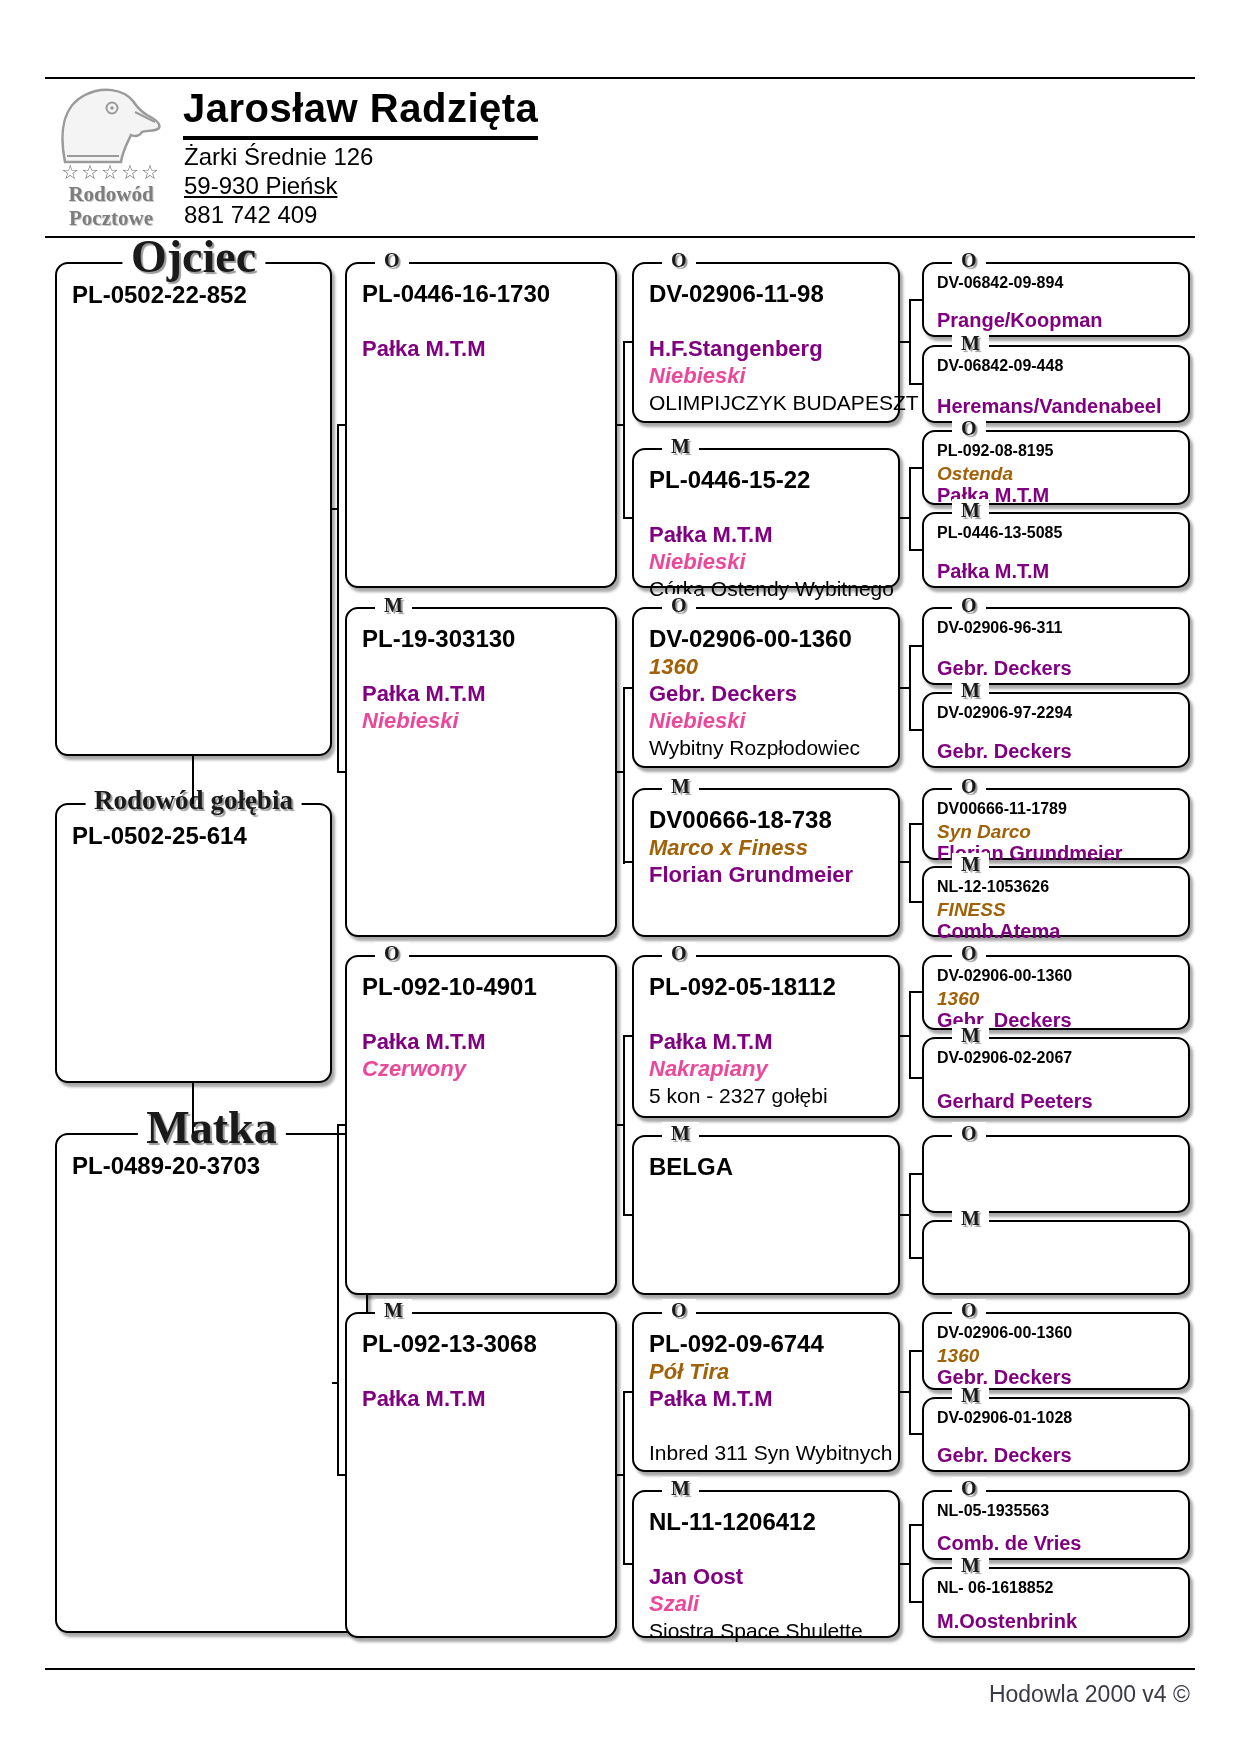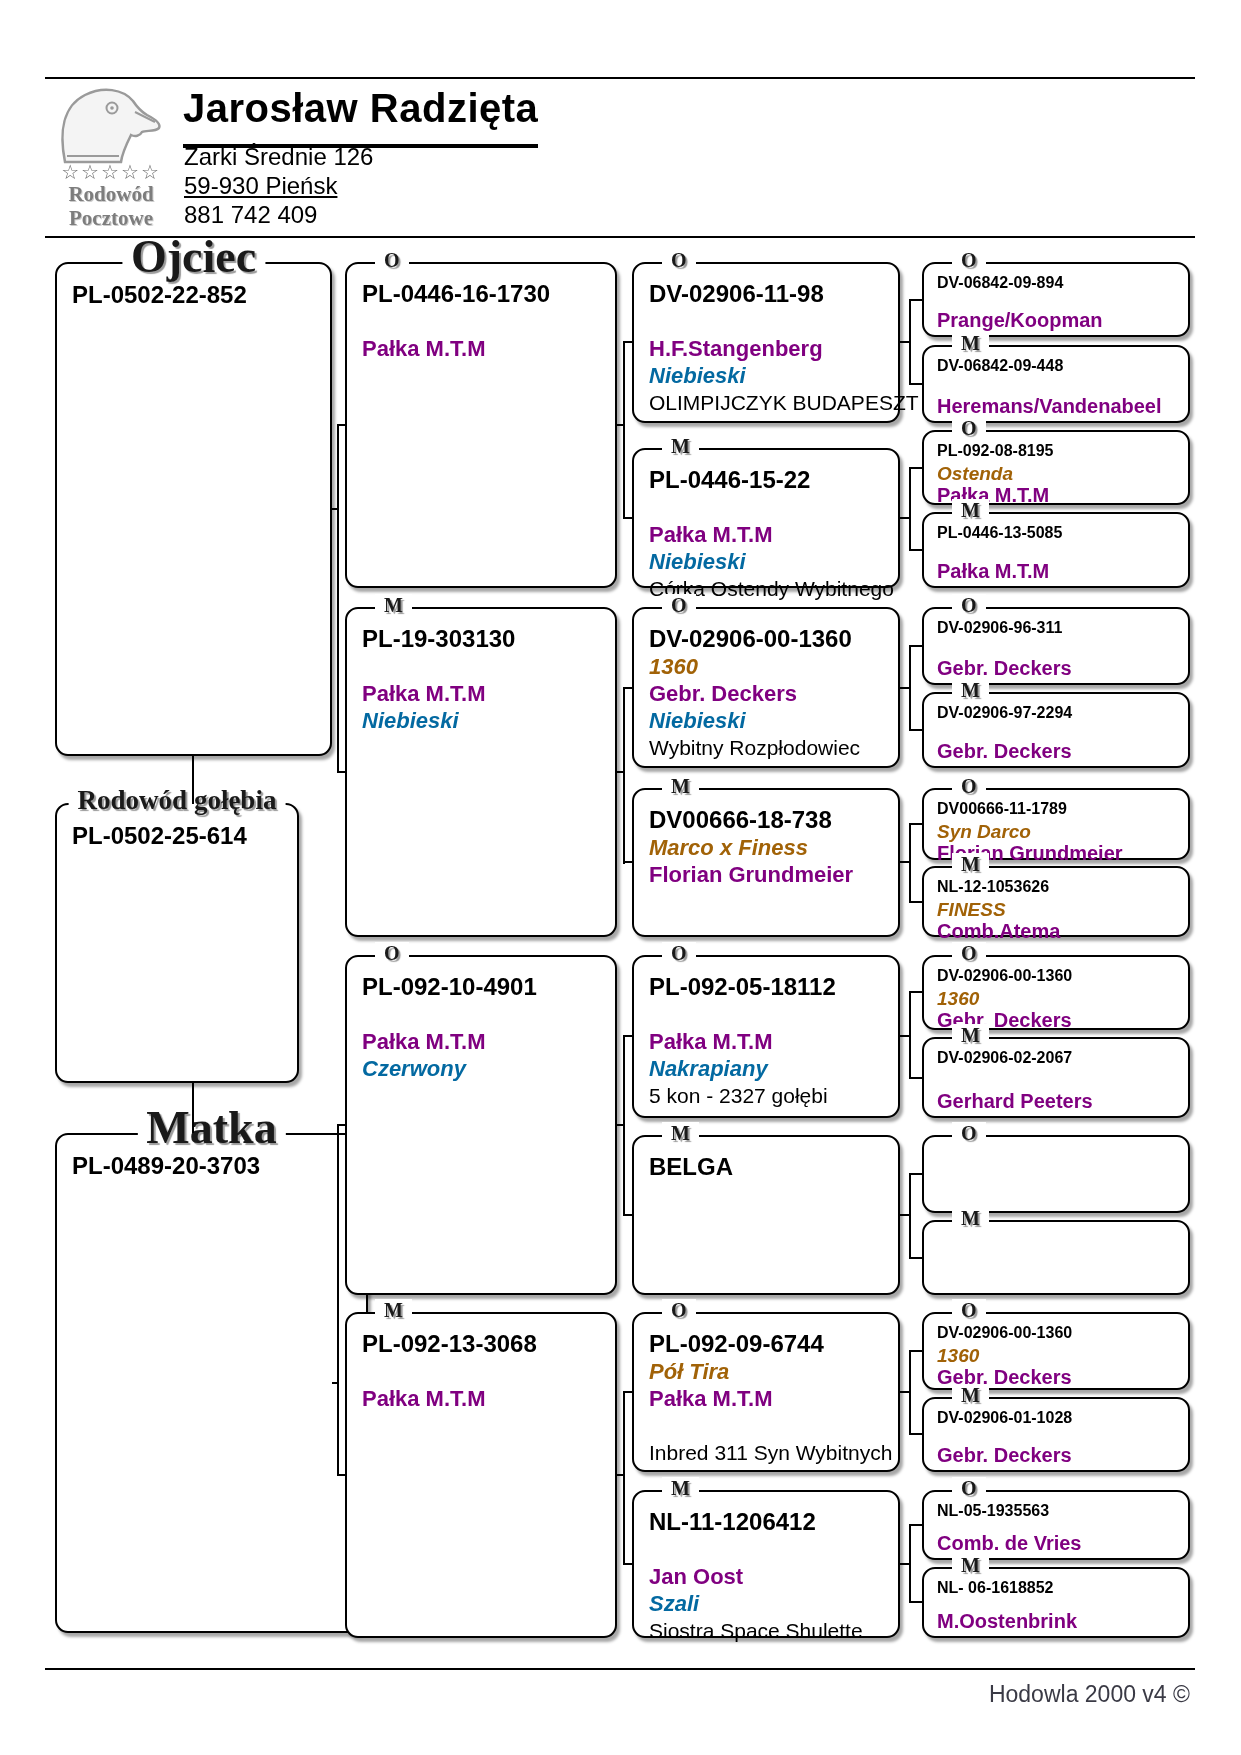--- a/index.html
+++ b/index.html
@@ -1,42 +1,42 @@
 <!DOCTYPE html>
 <html><head>
 <meta charset="utf-8">
 <style>
   html,body{margin:0;padding:0;background:#fff;}
   .page{position:relative;width:1241px;height:1755px;background:#fff;
         font-family:"Liberation Sans",sans-serif;color:#000;overflow:hidden;}
   .rule{position:absolute;background:#000;height:2px;}
   
   .owner-name{position:absolute;left:183px;top:86px;font-size:40px;font-weight:bold;
-        display:inline-block;border-bottom:4px solid #000;padding-bottom:13px;letter-spacing:.5px;}
+        display:inline-block;border-bottom:4px solid #000;padding-bottom:5px;letter-spacing:.5px;}
   .addr{position:absolute;left:184px;font-size:24px;line-height:26px;}
   .logo-stars{position:absolute;left:48px;top:160px;width:126px;text-align:center;
         font-size:20px;letter-spacing:2px;color:#6f6f6f;}
   .logo-cap{position:absolute;left:48px;width:126px;text-align:center;
         font-family:"Liberation Serif",serif;font-weight:bold;font-size:21px;color:#7d7d7d;
         text-shadow:1px 1px 0 #ccc;}
   
   .pbox{position:absolute;background:#fff;border:2px solid #000;border-radius:13px;
         box-shadow:3px 4px 3px rgba(0,0,0,.35);box-sizing:border-box;
         padding:16px 10px 4px 15px;display:flex;flex-direction:column;}
   .frame-label{position:absolute;background:#fff;padding:0 9px;
         font-family:"Liberation Serif",serif;font-weight:bold;color:#1a1a1a;
         text-shadow:2px 2px 1px #999;white-space:nowrap;}
   .frame-label.om{left:28px;top:-15px;font-size:20px;line-height:22px;}
   .frame-label.big{left:50%;transform:translateX(-50%);top:-26px;font-size:46px;line-height:38px;}
   .frame-label.mid{left:50%;transform:translateX(-50%);top:-19px;font-size:27px;line-height:29px;}
   .ring{font-size:24px;font-weight:bold;line-height:28px;white-space:nowrap;}
   .line{font-size:22px;line-height:27px;font-weight:bold;white-space:nowrap;}
   .line.blank{font-weight:normal;}
   .line.breeder{color:#800080;}
-  .line.trait{color:#0369a1;font-style:italic;}
+  .line.trait{color:#ec4899;font-style:italic;}
   .line.nick{color:#a16207;font-style:italic;}
   .line.note{font-weight:normal;font-size:21px;color:#000;}
   .g1c{padding-top:17px;}
   .g4{padding:5px 8px 4px 13px;}
   .g4 .ring{font-size:16px;line-height:27px;}
   .g4 .line{font-size:20px;line-height:22px;}
   .g4 .line.nick{font-size:19px;line-height:20px;}
   .g4 .line.breeder{margin-top:auto;}
   .conn{position:absolute;background:#000;}
   .footer-credit{position:absolute;left:845px;top:1681px;width:345px;text-align:right;
@@ -67,21 +67,21 @@
   <div class="addr" style="top:173px;text-decoration:underline;">59-930 Pieńsk</div>
   <div class="addr" style="top:202px;">881 742 409</div>
 
   <div class="rule" style="left:45px;top:236px;width:1150px;"></div>
 
   <section class="pbox g1c" style="left:55px;top:262px;width:277px;height:494px;">
     <span class="frame-label big">Ojciec</span>
     <div class="ring">PL-0502-22-852</div>
   </section>
 
-  <section class="pbox g1c" style="left:55px;top:803px;width:244px;height:280px;">
+  <section class="pbox g1c" style="left:55px;top:803px;width:277px;height:280px;">
     <span class="frame-label mid">Rodowód gołębia</span>
     <div class="ring">PL-0502-25-614</div>
   </section>
 
   <section class="pbox g1c" style="left:55px;top:1133px;width:313px;height:500px;">
     <span class="frame-label big">Matka</span>
     <div class="ring">PL-0489-20-3703</div>
   </section>
 
   <section class="pbox g23" style="left:345px;top:262px;width:272px;height:326px;">

